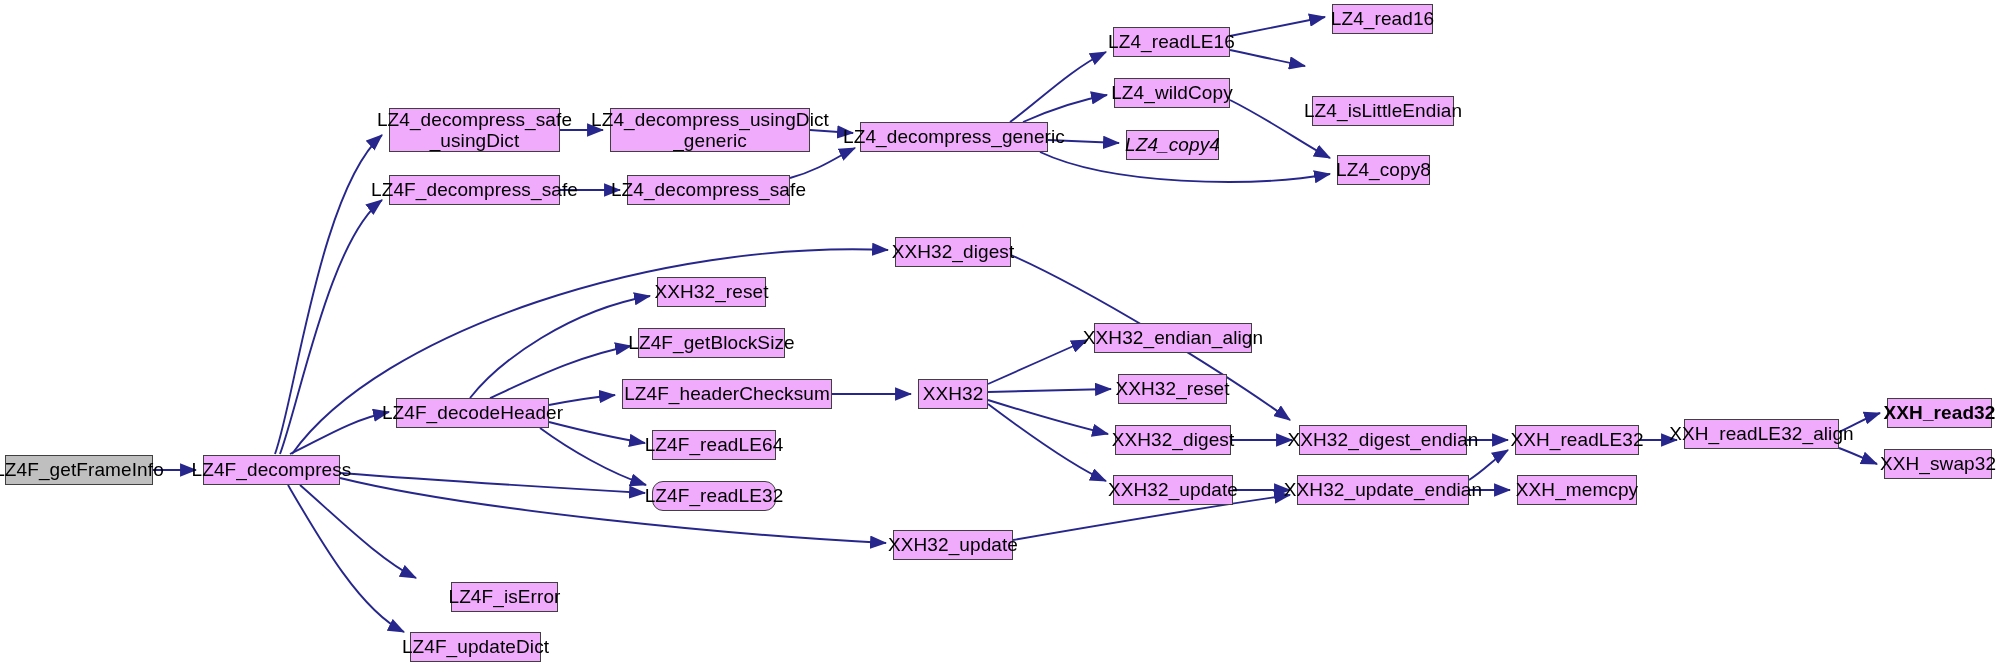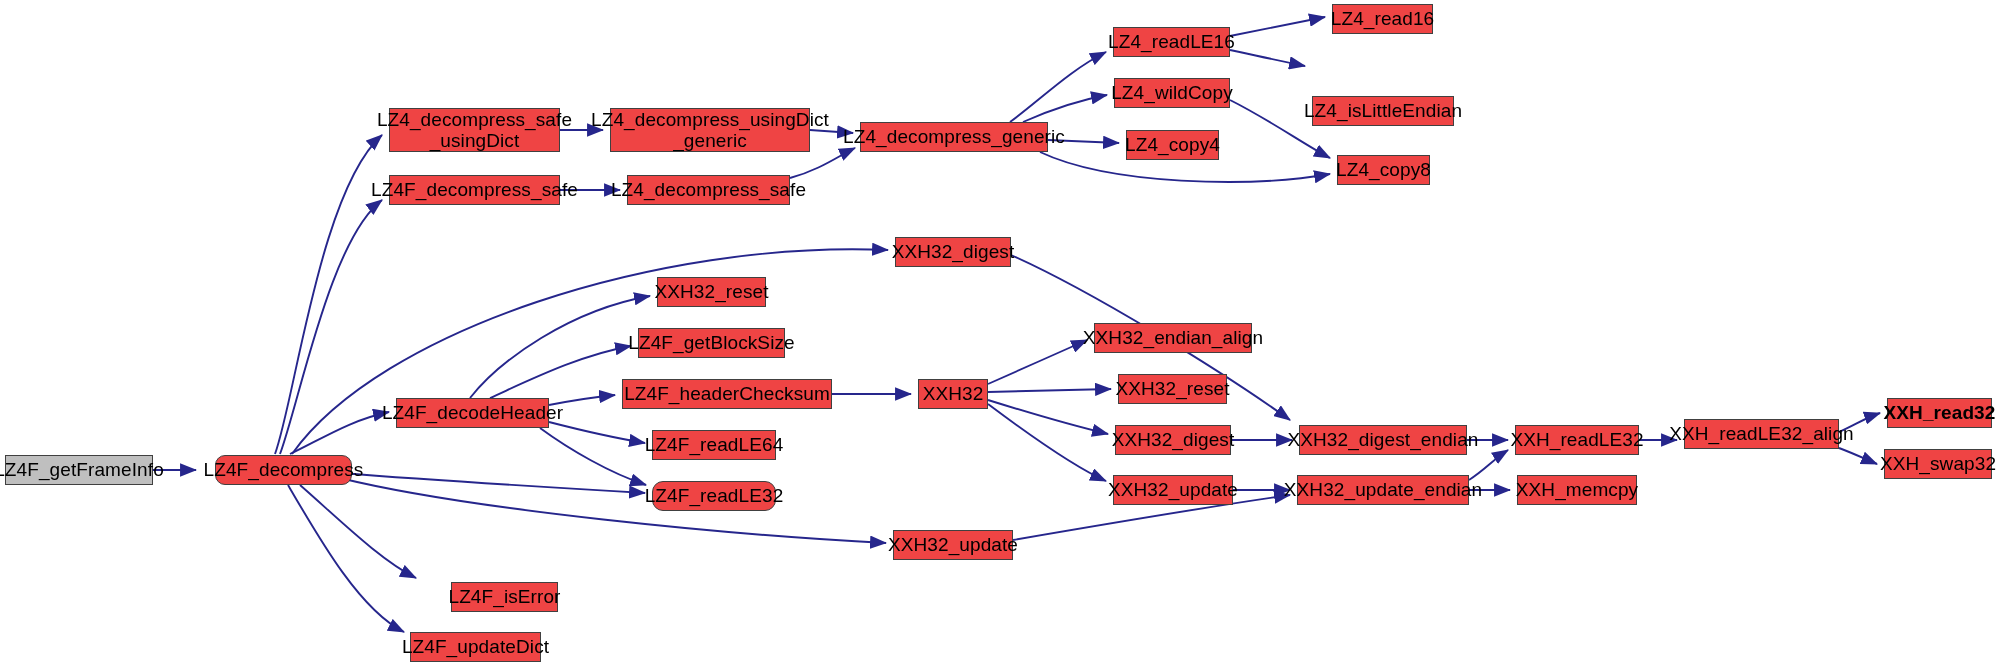--- a/index.html
+++ b/index.html
@@ -21,21 +21,21 @@
     left: 0;
     top: 0;
     width: 1997px;
     height: 665px;
     pointer-events: none;
   }
   .node {
     position: absolute;
     box-sizing: border-box;
     border: 1px solid #404040;
-    background: #ef4444;
+    background: #f0abfc;
     color: #000000;
     font-size: 19px;
     line-height: 1.12;
     display: flex;
     align-items: center;
     justify-content: center;
     text-align: center;
     white-space: pre;
     letter-spacing: 0.1px;
     z-index: 5;
@@ -96,31 +96,31 @@
         <path d="M1467,440 L1508,440" fill="none" stroke="#26268c" stroke-width="1.9" marker-end="url(#arrowhead)"></path>
         <path d="M1469,480 C1485,470 1495,458 1508,450" fill="none" stroke="#26268c" stroke-width="1.9" marker-end="url(#arrowhead)"></path>
         <path d="M1469,490 L1510,490" fill="none" stroke="#26268c" stroke-width="1.9" marker-end="url(#arrowhead)"></path>
         <path d="M1639,440 L1677,440" fill="none" stroke="#26268c" stroke-width="1.9" marker-end="url(#arrowhead)"></path>
         <path d="M1839,432 C1855,425 1865,418 1880,413" fill="none" stroke="#26268c" stroke-width="1.9" marker-end="url(#arrowhead)"></path>
         <path d="M1839,448 C1855,454 1865,459 1877,464" fill="none" stroke="#26268c" stroke-width="1.9" marker-end="url(#arrowhead)"></path>
       </g>
   </svg>
   <div id="nodes-group">
       <div class="node highlight" style="left: 5px; top: 455px; width: 148px; height: 30px;"><span class="label">LZ4F_getFrameInfo</span></div>
-      <div class="node" style="left: 215px; top: 455px; width: 137px; height: 30px; border-radius: 10px;"><span class="label">LZ4F_decompress</span></div>
+      <div class="node" style="left: 203px; top: 455px; width: 137px; height: 30px;"><span class="label">LZ4F_decompress</span></div>
       <div class="node" style="left: 389px; top: 108px; width: 171px; height: 44px;"><span class="label">LZ4_decompress_safe
 _usingDict</span></div>
       <div class="node" style="left: 389px; top: 175px; width: 171px; height: 30px;"><span class="label">LZ4F_decompress_safe</span></div>
       <div class="node" style="left: 610px; top: 108px; width: 200px; height: 44px;"><span class="label">LZ4_decompress_usingDict
 _generic</span></div>
       <div class="node" style="left: 627px; top: 175px; width: 163px; height: 30px;"><span class="label">LZ4_decompress_safe</span></div>
       <div class="node" style="left: 860px; top: 122px; width: 188px; height: 30px;"><span class="label">LZ4_decompress_generic</span></div>
       <div class="node" style="left: 1113px; top: 27px; width: 117px; height: 30px;"><span class="label">LZ4_readLE16</span></div>
       <div class="node" style="left: 1114px; top: 78px; width: 116px; height: 30px;"><span class="label">LZ4_wildCopy</span></div>
-      <div class="node" style="left: 1126px; top: 130px; width: 93px; height: 30px;"><span class="label">LZ4_copy4</span></div>
+      <div class="node" style="left: 1126px; top: 130px; width: 93px; height: 30px; font-style: italic;"><span class="label">LZ4_copy4</span></div>
       <div class="node" style="left: 1337px; top: 155px; width: 93px; height: 30px;"><span class="label">LZ4_copy8</span></div>
       <div class="node" style="left: 1332px; top: 4px; width: 101px; height: 30px;"><span class="label">LZ4_read16</span></div>
       <div class="node" style="left: 1312px; top: 54px; width: 142px; height: 30px; margin-top: 42px;"><span class="label">LZ4_isLittleEndian</span></div>
       <div class="node" style="left: 895px; top: 237px; width: 116px; height: 30px;"><span class="label">XXH32_digest</span></div>
       <div class="node" style="left: 657px; top: 277px; width: 109px; height: 30px;"><span class="label">XXH32_reset</span></div>
       <div class="node" style="left: 638px; top: 328px; width: 147px; height: 30px;"><span class="label">LZ4F_getBlockSize</span></div>
       <div class="node" style="left: 622px; top: 379px; width: 210px; height: 30px;"><span class="label">LZ4F_headerChecksum</span></div>
       <div class="node" style="left: 652px; top: 430px; width: 124px; height: 30px;"><span class="label">LZ4F_readLE64</span></div>
       <div class="node" style="left: 652px; top: 481px; width: 124px; height: 30px; border-radius: 11px;"><span class="label">LZ4F_readLE32</span></div>
       <div class="node" style="left: 396px; top: 398px; width: 153px; height: 30px;"><span class="label">LZ4F_decodeHeader</span></div>

